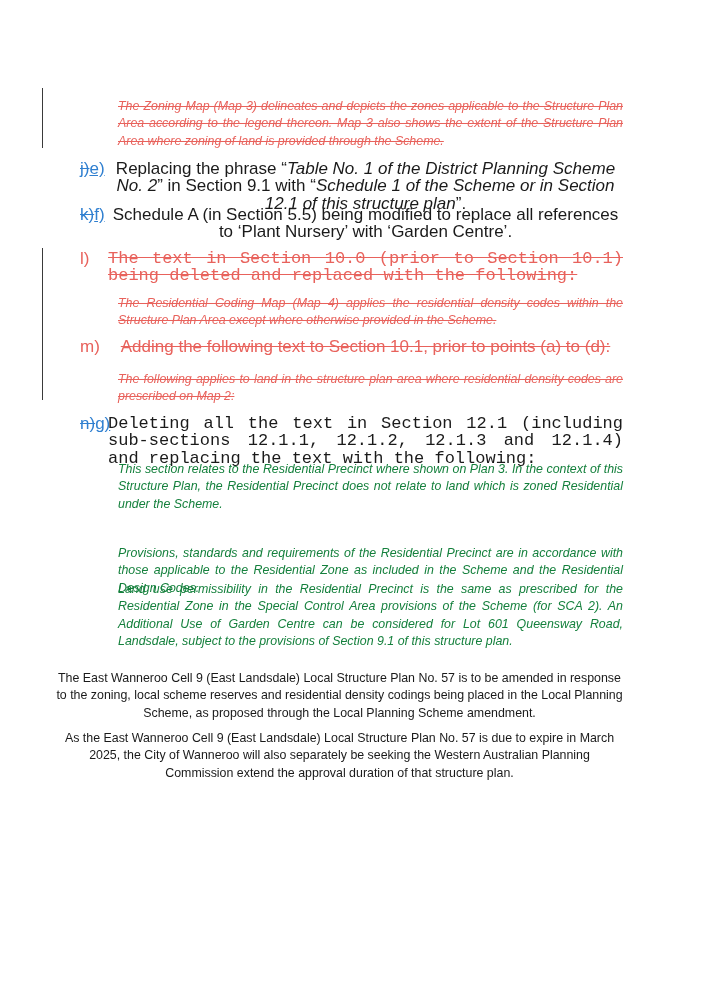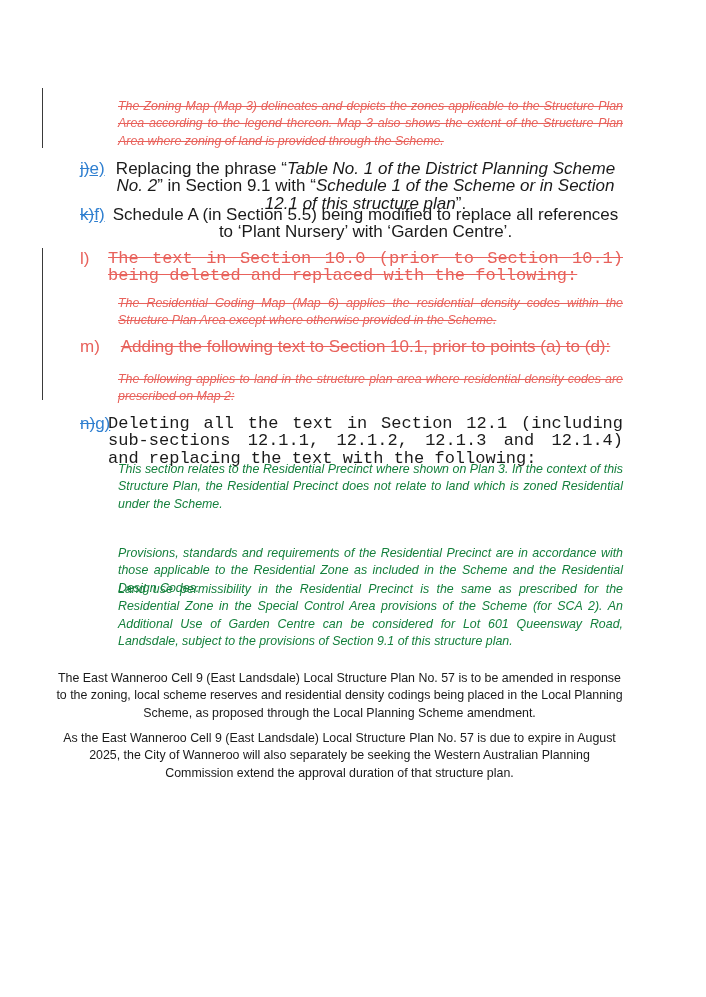--- a/index.html
+++ b/index.html
@@ -121,21 +121,21 @@
     <div class="list-item left" style="top:206px;">
       <span class="marker"><span class="del-blue">k)</span><span class="ins-blue marker-sp">f)</span></span>
       <span class="item-body">Schedule A (in Section 5.5) being modified to replace all references to ‘Plant Nursery’ with ‘Garden Centre’.</span>
     </div>
 
     <div class="list-item justify del-red" style="top:250px;">
       <span class="marker">l)</span>
       <span class="item-body">The text in Section 10.0 (prior to Section 10.1) being deleted and replaced with the following:</span>
     </div>
 
-    <div class="quote-block red" style="top:295px;">The Residential Coding Map (Map 6) applies the residential density codes within the Structure Plan Area except where otherwise provided in the Scheme.</div>
+    <div class="quote-block red" style="top:295px;">The Residential Coding Map (Map 4) applies the residential density codes within the Structure Plan Area except where otherwise provided in the Scheme.</div>
 
     <div class="list-item left del-red" style="top:338px;">
       <span class="marker">m)</span>
       <span class="item-body">Adding the following text to Section 10.1, prior to points (a) to (d):</span>
     </div>
 
     <div class="quote-block red" style="top:371px;">The following applies to land in the structure plan area where residential density codes are prescribed on Map 2:</div>
 
     <div class="list-item justify" style="top:415px;">
       <span class="marker"><span class="del-blue">n)</span><span class="ins-blue">g)</span></span>
@@ -143,16 +143,16 @@
     </div>
 
     <div class="quote-block black" style="top:461px;">This section relates to the Residential Precinct where shown on Plan 3. In the context of this Structure Plan, the Residential Precinct does not relate to land which is zoned Residential under the Scheme.</div>
 
     <div class="quote-block black" style="top:545px;font-style:italic;">Provisions, standards and requirements of the Residential Precinct are in accordance with those applicable to the Residential Zone as included in the Scheme and the Residential Design Codes.</div>
 
     <div class="quote-block black" style="top:581px;">Land use permissibility in the Residential Precinct is the same as prescribed for the Residential Zone in the Special Control Area provisions of the Scheme (for SCA 2). An Additional Use of Garden Centre can be considered for Lot 601 Queensway Road, Landsdale, subject to the provisions of Section 9.1 of this structure plan.</div>
 
     <div class="para" style="top:670px;">The East Wanneroo Cell 9 (East Landsdale) Local Structure Plan No. 57 is to be amended in response to the zoning, local scheme reserves and residential density codings being placed in the Local Planning Scheme, as proposed through the Local Planning Scheme amendment.</div>
 
-    <div class="para" style="top:730px;">As the East Wanneroo Cell 9 (East Landsdale) Local Structure Plan No. 57 is due to expire in August 2025, the City of Wanneroo will also separately be seeking the Western Australian Planning Commission extend the approval duration of that structure plan.</div>
+    <div class="para" style="top:730px;">As the East Wanneroo Cell 9 (East Landsdale) Local Structure Plan No. 57 is due to expire in March 2025, the City of Wanneroo will also separately be seeking the Western Australian Planning Commission extend the approval duration of that structure plan.</div>
 
   </div>
 </div>
 
 </body></html>

